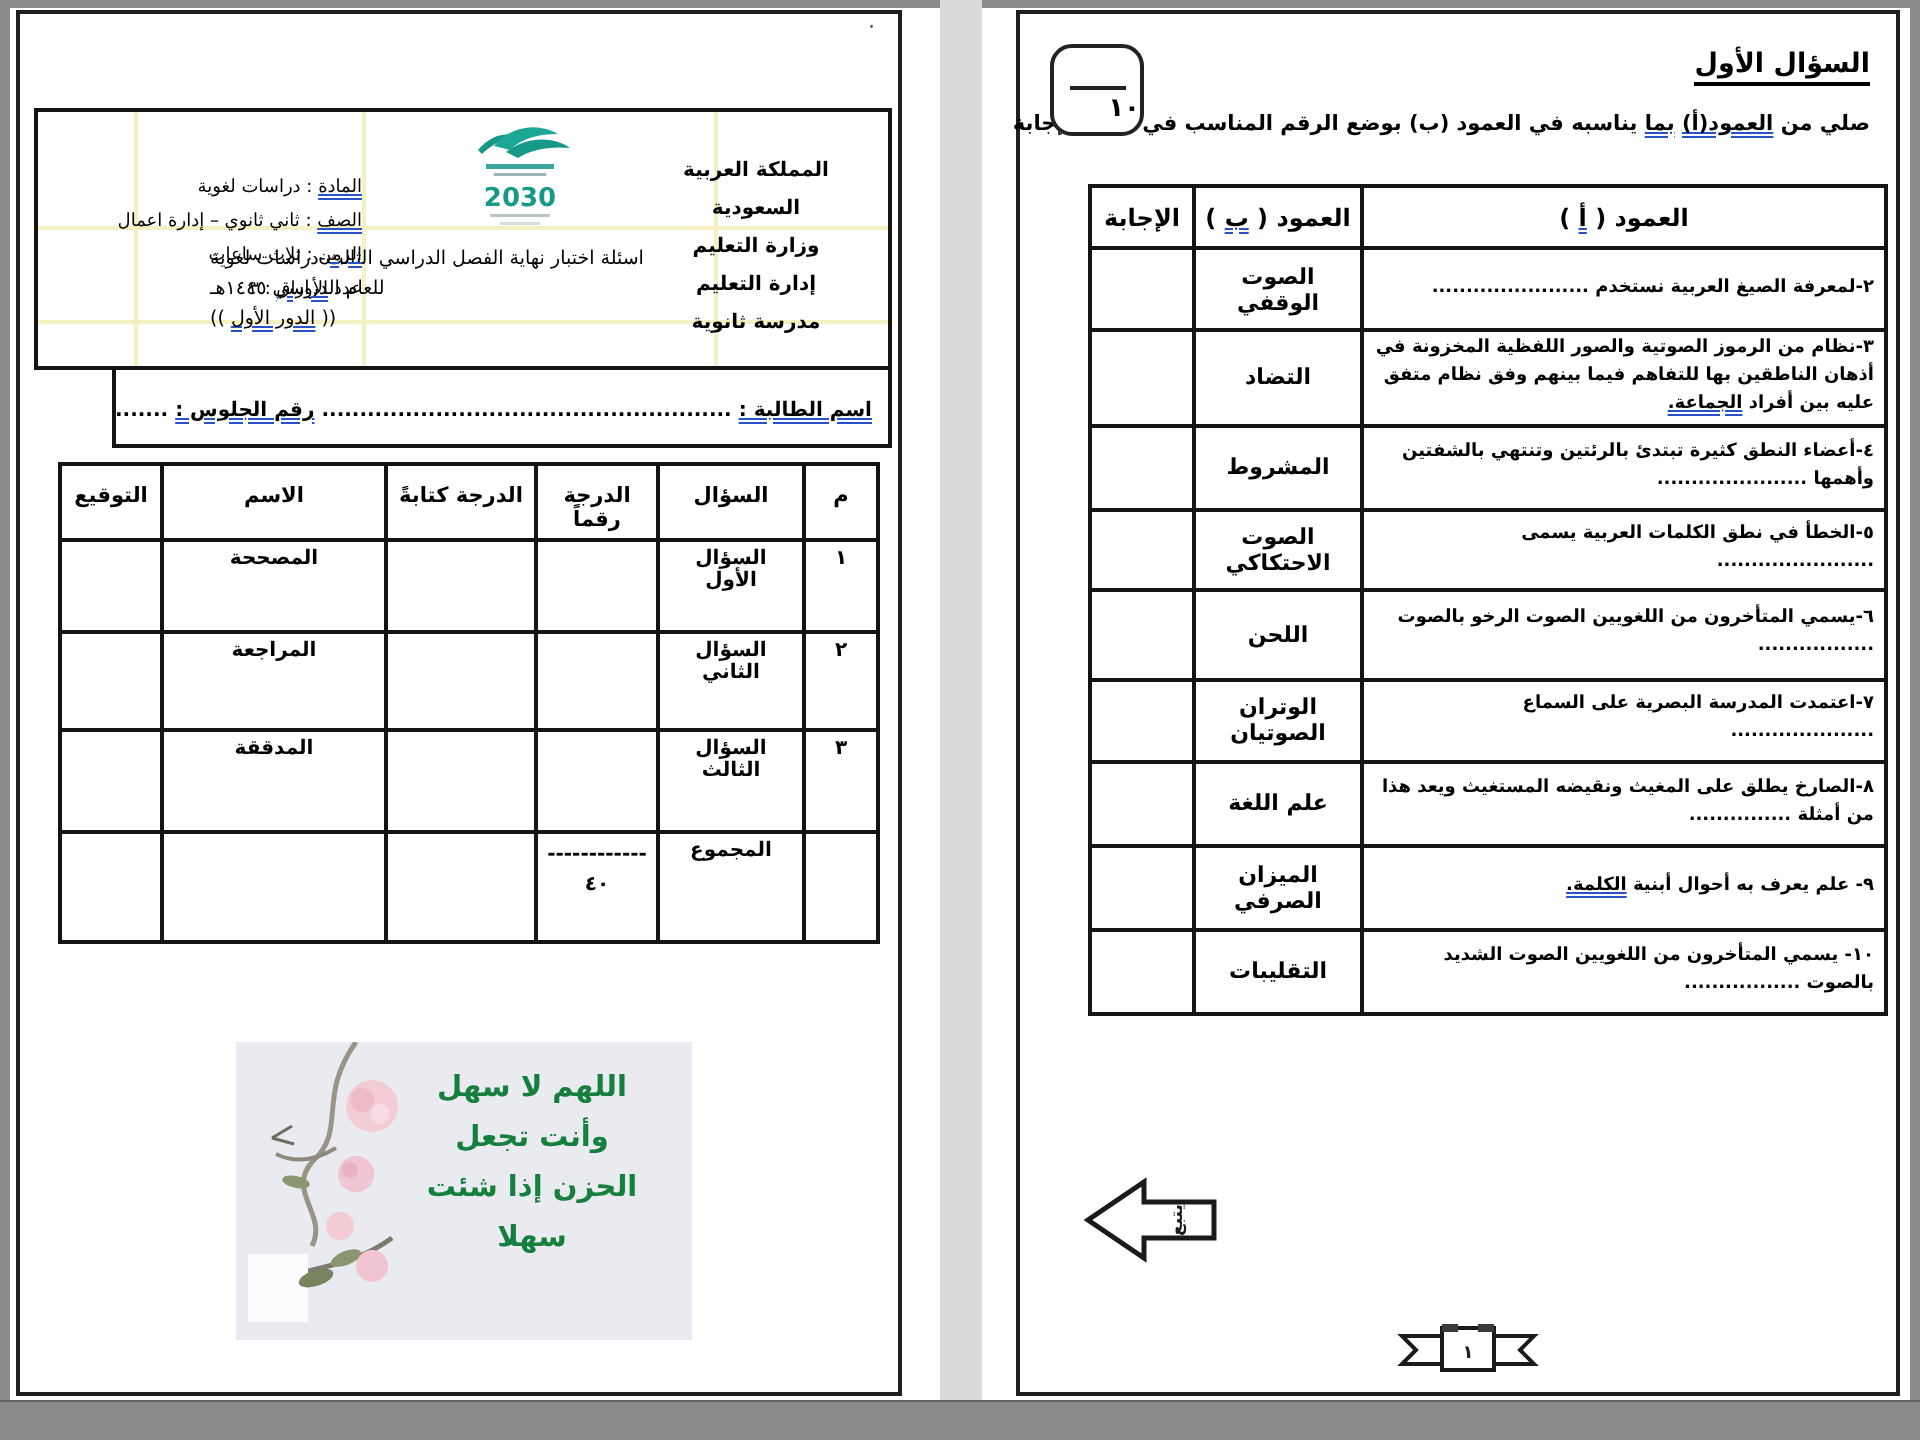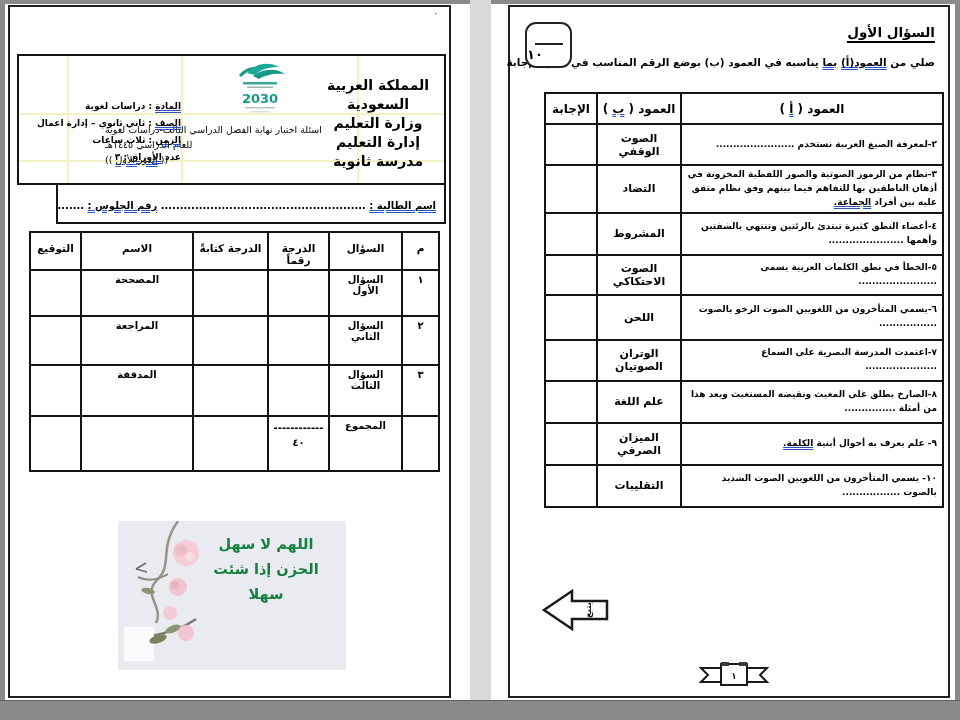--- a/index.html
+++ b/index.html
@@ -26,26 +26,26 @@
 
   
   .corner-mark { position:absolute; left:424px; top:0; font-size:11px; color:#4a4a4a; }
 
   .hdr-box { position:absolute; left:7px; top:47px; width:429px; height:131px; border:2px solid #141414; }
   .yg { position:absolute; background:#f6f1c2; }
   .yg.v { top:0; bottom:0; width:2px; }
   .yg.h { left:0; right:0; height:2px; }
 
   .hdr-right { position:absolute; right:8px; top:20px; width:116px; text-align:center;
-               font-size:14px; font-weight:bold; direction:rtl; line-height:19px; }
+               font-size:10px; font-weight:bold; direction:rtl; line-height:19px; }
   .logo { position:absolute; left:198px; top:3px; }
   .hdr-title { position:absolute; left:86px; width:256px; top:66px; text-align:left;
                font-weight:normal; font-size:9.5px; direction:rtl; line-height:15px; white-space:nowrap; }
   .hdr-left { position:absolute; left:8px; top:30px; width:154px; direction:rtl; text-align:right;
-              font-size:9px; font-weight:bold; line-height:17px;margin-top:12px; }
+              font-size:9px; font-weight:normal; line-height:17px; }
 
   .name-box { position:absolute; left:46px; top:176px; width:390px; height:41px; border:2px solid #141414;
               direction:rtl; font-size:10px; font-weight:bold; padding:15px 8px 0 4px;
               white-space:nowrap; overflow:hidden; }
 
   .gtable { position:absolute; left:19px; top:224px; border-collapse:collapse; direction:rtl; table-layout:fixed; }
   .gtable th, .gtable td { border:2px solid #141414; font-size:10px; font-weight:bold;
                            vertical-align:top; padding:3px 4px; }
   .gtable th { text-align:center; font-size:10.5px; padding-top:9px; }
   .gtable td.c { text-align:center; }
@@ -59,21 +59,21 @@
 
   
   .q-title { position:absolute; right:13px; top:17px; font-size:13.5px; font-weight:bold;
              direction:rtl; border-bottom:2px solid #000; padding-bottom:1px; }
   .q-instr { position:absolute; right:13px; top:49px; direction:rtl; font-size:10.5px;
              font-weight:bold; white-space:nowrap; }
 
   .score-box  { position:absolute; left:15px; top:15px; width:47px; height:46px;
                 border:2.5px solid #222; border-radius:11px; background:#fff; }
   .score-line { width:28px; height:0; border-top:2px solid #222; margin:19px auto 2px; }
-  .score-num  { text-align:left; font-size:13px; font-weight:bold; }
+  .score-num  { text-align:right; font-size:13px; font-weight:bold; }
 
   .mtable { position:absolute; left:34px; top:85px; border-collapse:collapse; direction:rtl; table-layout:fixed; }
   .mtable th, .mtable td { border:2px solid #141414; font-weight:bold; }
   .mtable th { font-size:12px; text-align:center; height:31px; }
   .mtable td.a { font-size:9px; text-align:right; padding:2px 5px; line-height:1.55; vertical-align:middle; }
   .mtable td.bcol { font-size:11px; text-align:center; padding:2px 3px; vertical-align:middle; }
 
   .arrow-svg  { position:absolute; left:31px;  top:580px; }
   .ribbon-svg { position:absolute; left:188px; top:652px; }
 </style>
@@ -204,20 +204,21 @@
       <circle cx="63" cy="29" r="6" fill="#eebbc9"></circle>
       <circle cx="72" cy="36" r="5" fill="#f7dbe2"></circle>
       <circle cx="60" cy="66" r="9" fill="#f0c4d0"></circle>
       <circle cx="57" cy="64" r="4" fill="#e9b2c2"></circle>
       <circle cx="52" cy="92" r="7" fill="#f2cbd5"></circle>
       <circle cx="68" cy="112" r="8" fill="#f0c4d0"></circle>
       <path d="M18 48 l10 -6 M18 48 l11 3" stroke="#6f6c60" stroke-width="1.5" fill="none"></path>
     </svg>
     <div class="ptxt">
       <span class="blk">اللهم لا سهل</span>
+      <span class="blk">وأنت تجعل</span>
       <span class="blk">الحزن إذا شئت</span>
       <span class="blk">سهلا</span>
     </div>
   </div>
 </div>
 
 <div class="page p2">
   <div class="q-title">السؤال الأول</div>
 
   <div class="q-instr">

